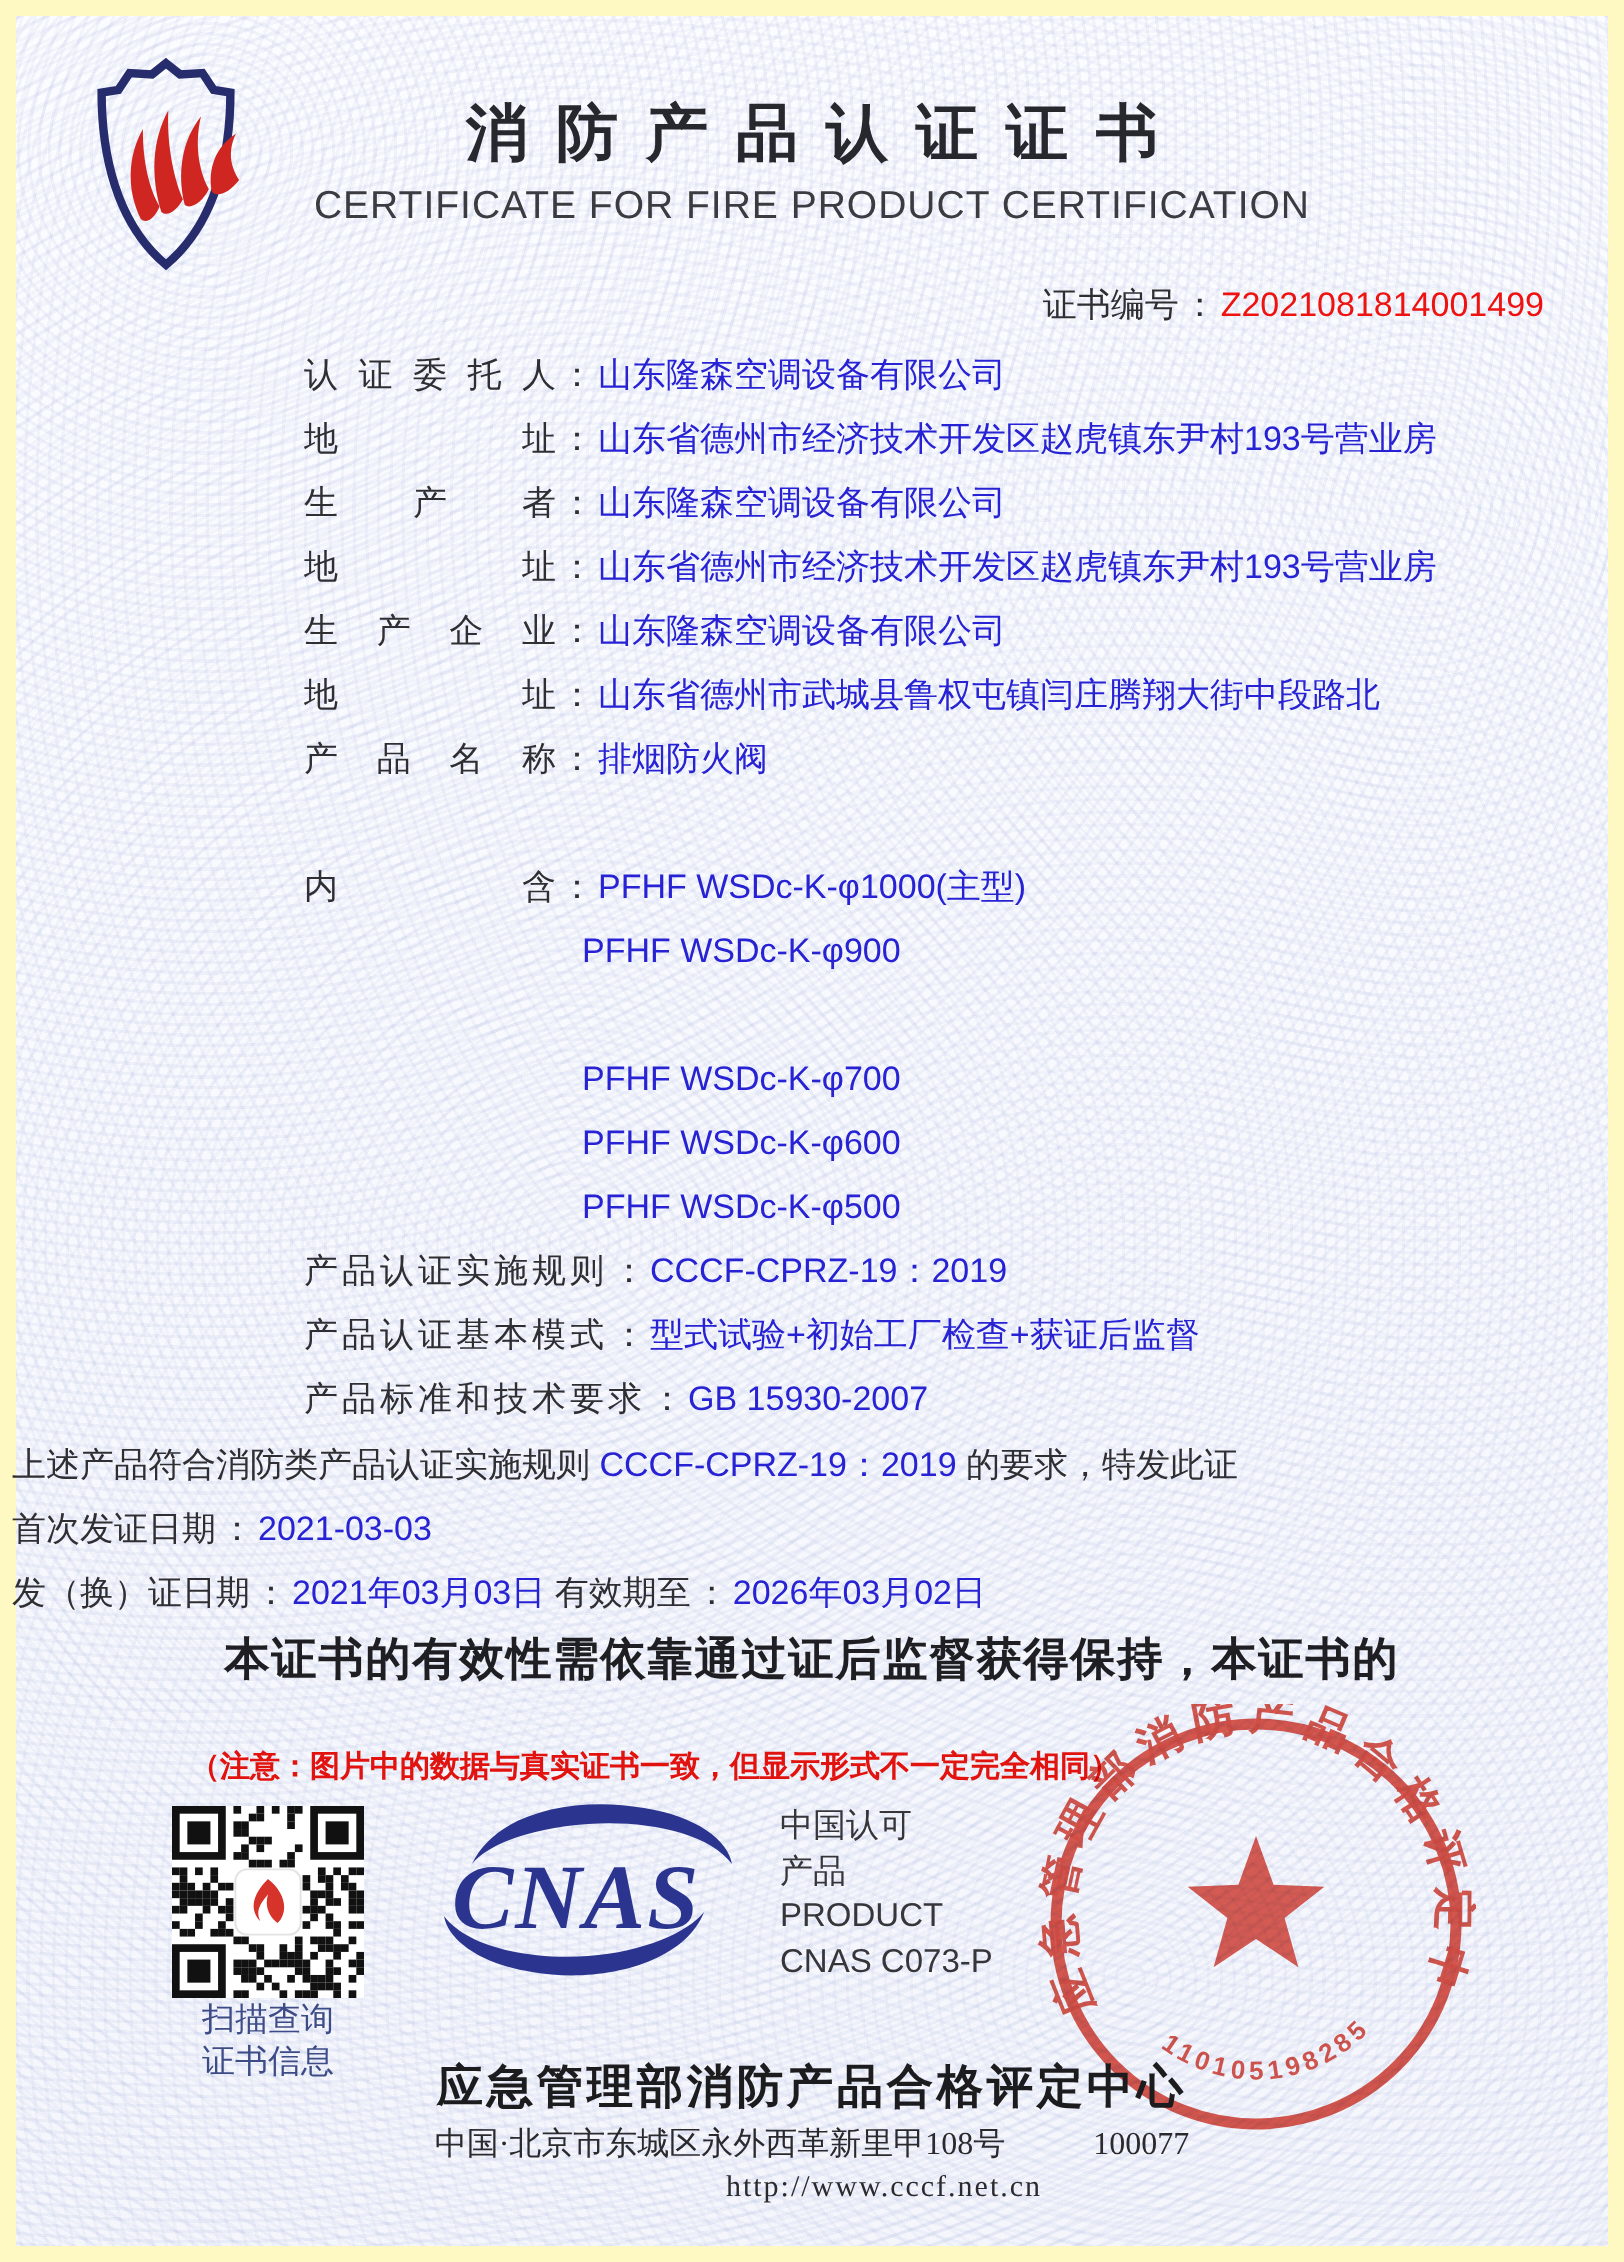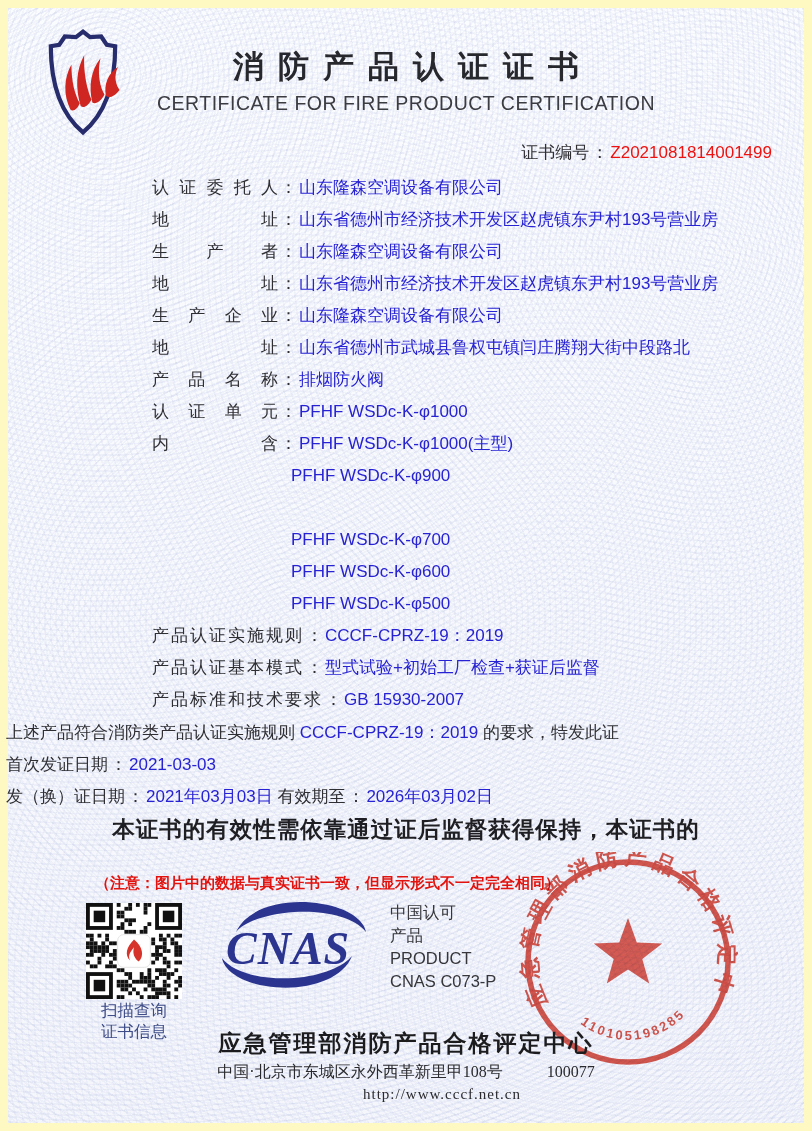--- a/index.html
+++ b/index.html
@@ -104,23 +104,20 @@
     <span class="flabel">地址</span><span class="colon">：</span><span class="val">山东省德州市经济技术开发区赵虎镇东尹村193号营业房</span>
   </div>
   <div class="layer row" style="top:303px">
     <span class="flabel">生产企业</span><span class="colon">：</span><span class="val">山东隆森空调设备有限公司</span>
   </div>
   <div class="layer row" style="top:367px">
     <span class="flabel">产品名称</span><span class="colon">：</span><span class="val">排烟防火阀</span>
   </div>
   <div class="layer row" style="top:335px">
     <span class="flabel">地址</span><span class="colon">：</span><span class="val">山东省德州市武城县鲁权屯镇闫庄腾翔大街中段路北</span>
-  </div>
-  <div class="layer row" style="top:399px">
-    <span class="flabel">认证单元</span><span class="colon">：</span><span class="val">PFHF WSDc-K-φ1000</span>
   </div>
   <div class="layer row" style="top:431px">
     <span class="flabel">内含</span><span class="colon">：</span><span class="val">PFHF WSDc-K-φ1000(主型)</span>
   </div>
   <div class="layer row cont" style="top:463px"><span class="val">PFHF WSDc-K-φ900</span></div>
   <div class="layer row cont" style="top:527px"><span class="val">PFHF WSDc-K-φ700</span></div>
   <div class="layer row cont" style="top:559px"><span class="val">PFHF WSDc-K-φ600</span></div>
   <div class="layer row cont" style="top:591px"><span class="val">PFHF WSDc-K-φ500</span></div>
 
   <div class="layer row reg" style="top:623px">

